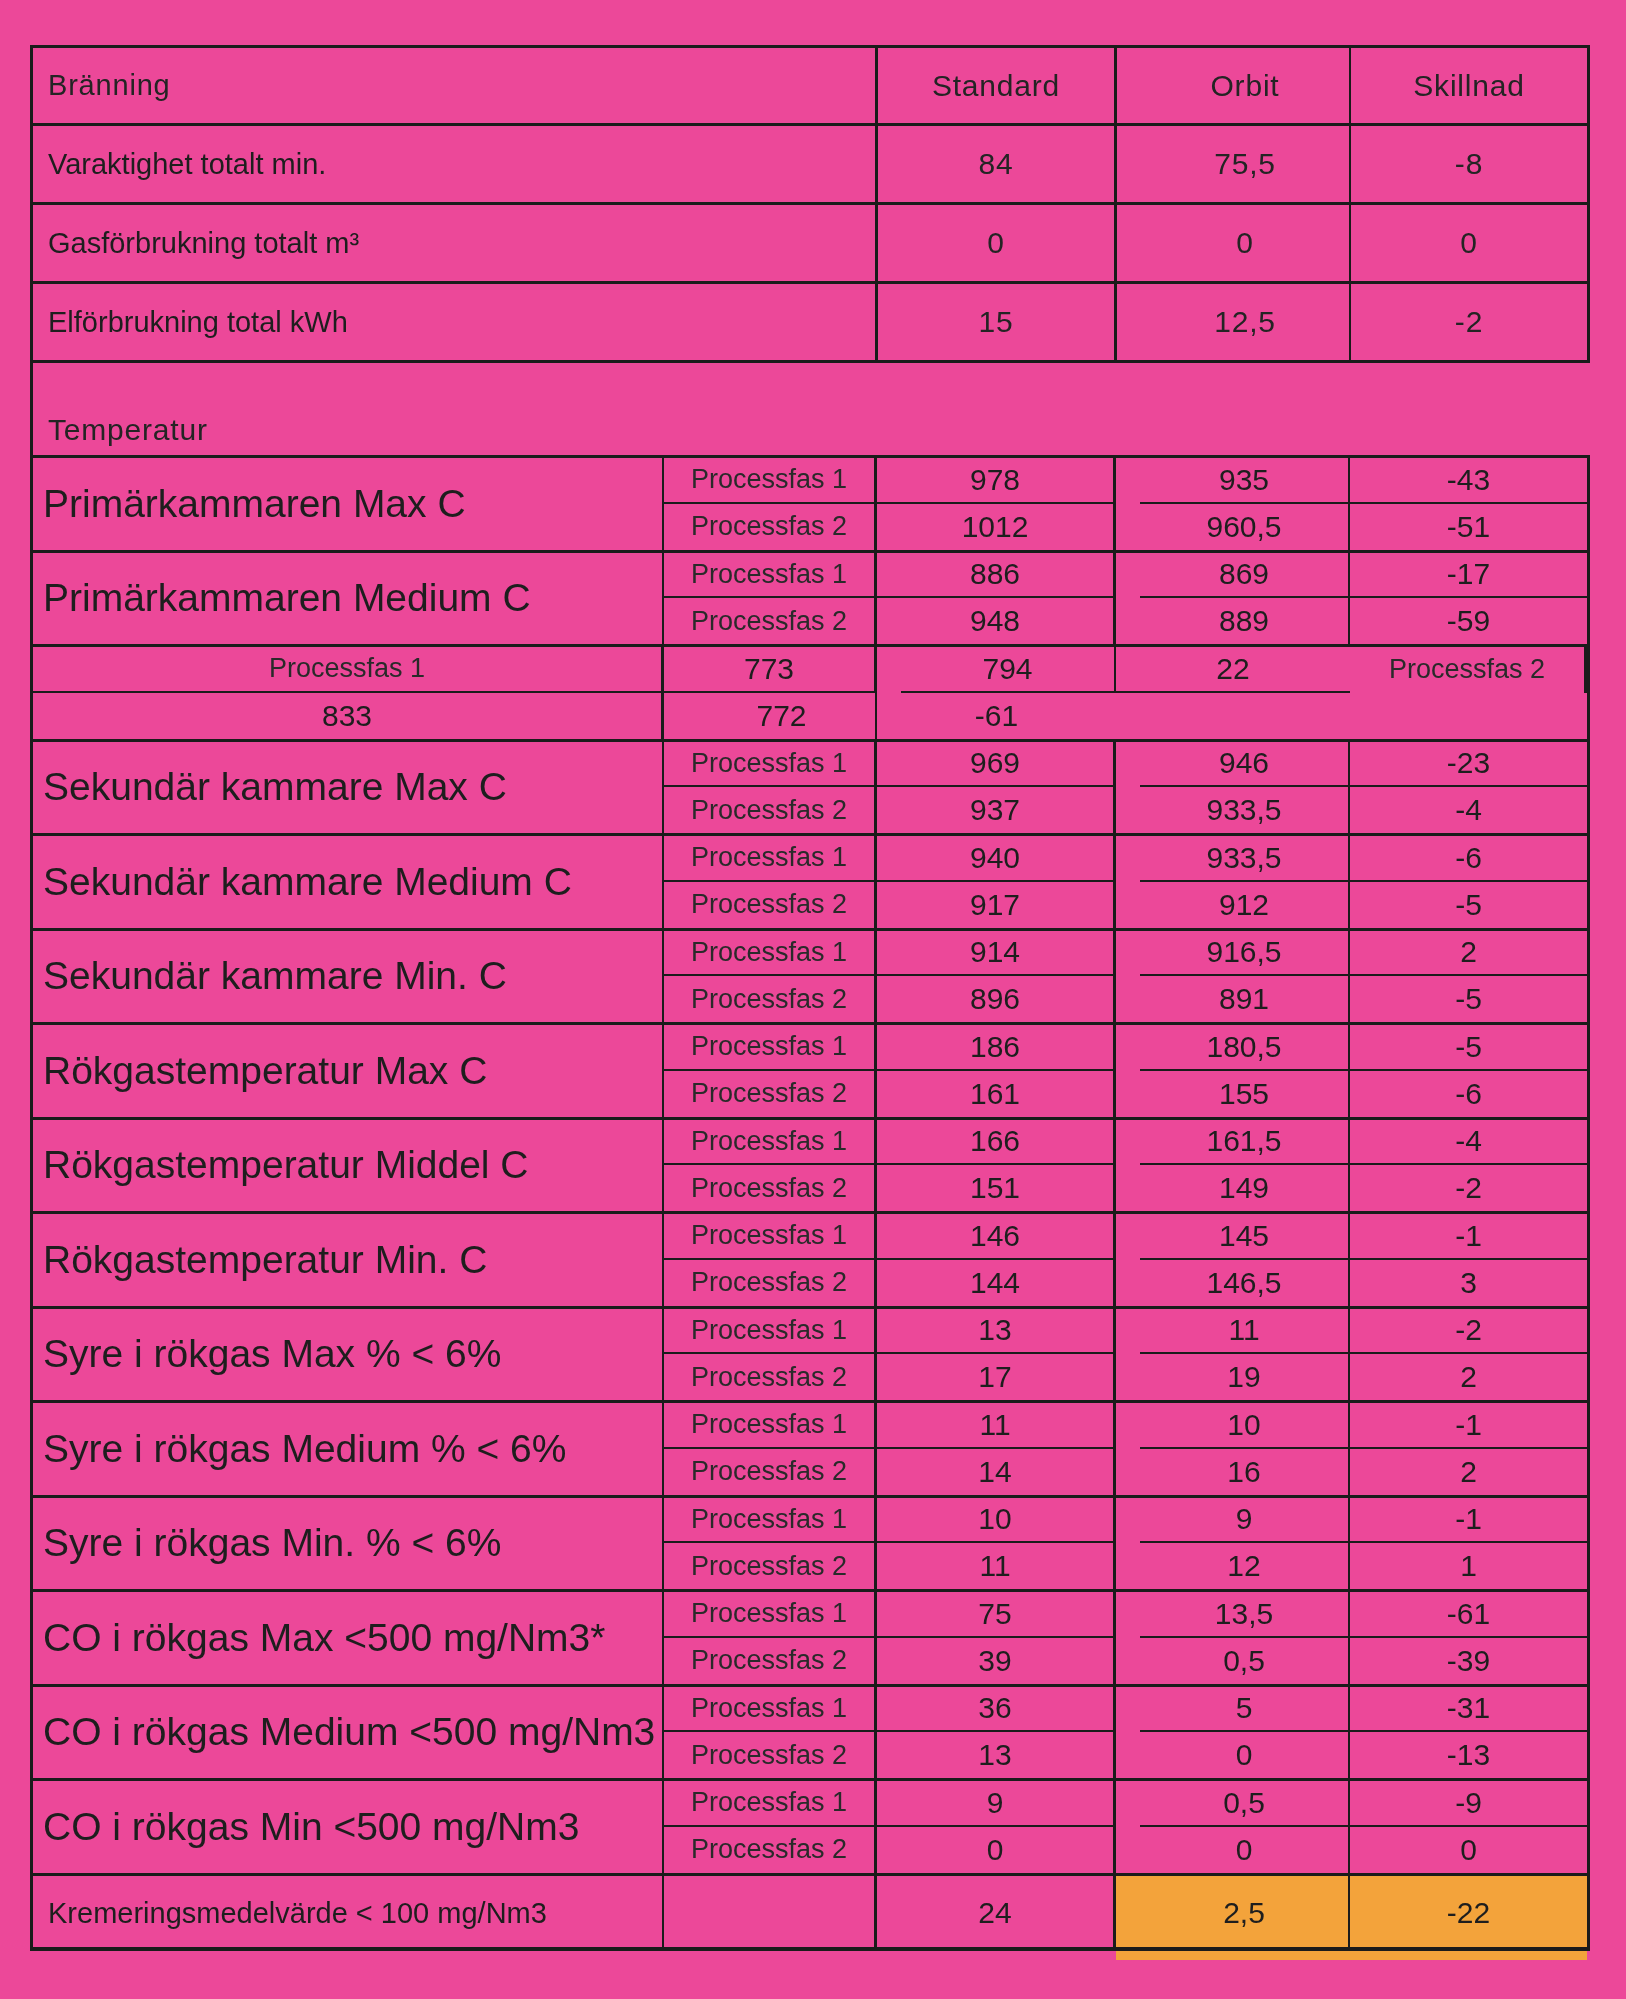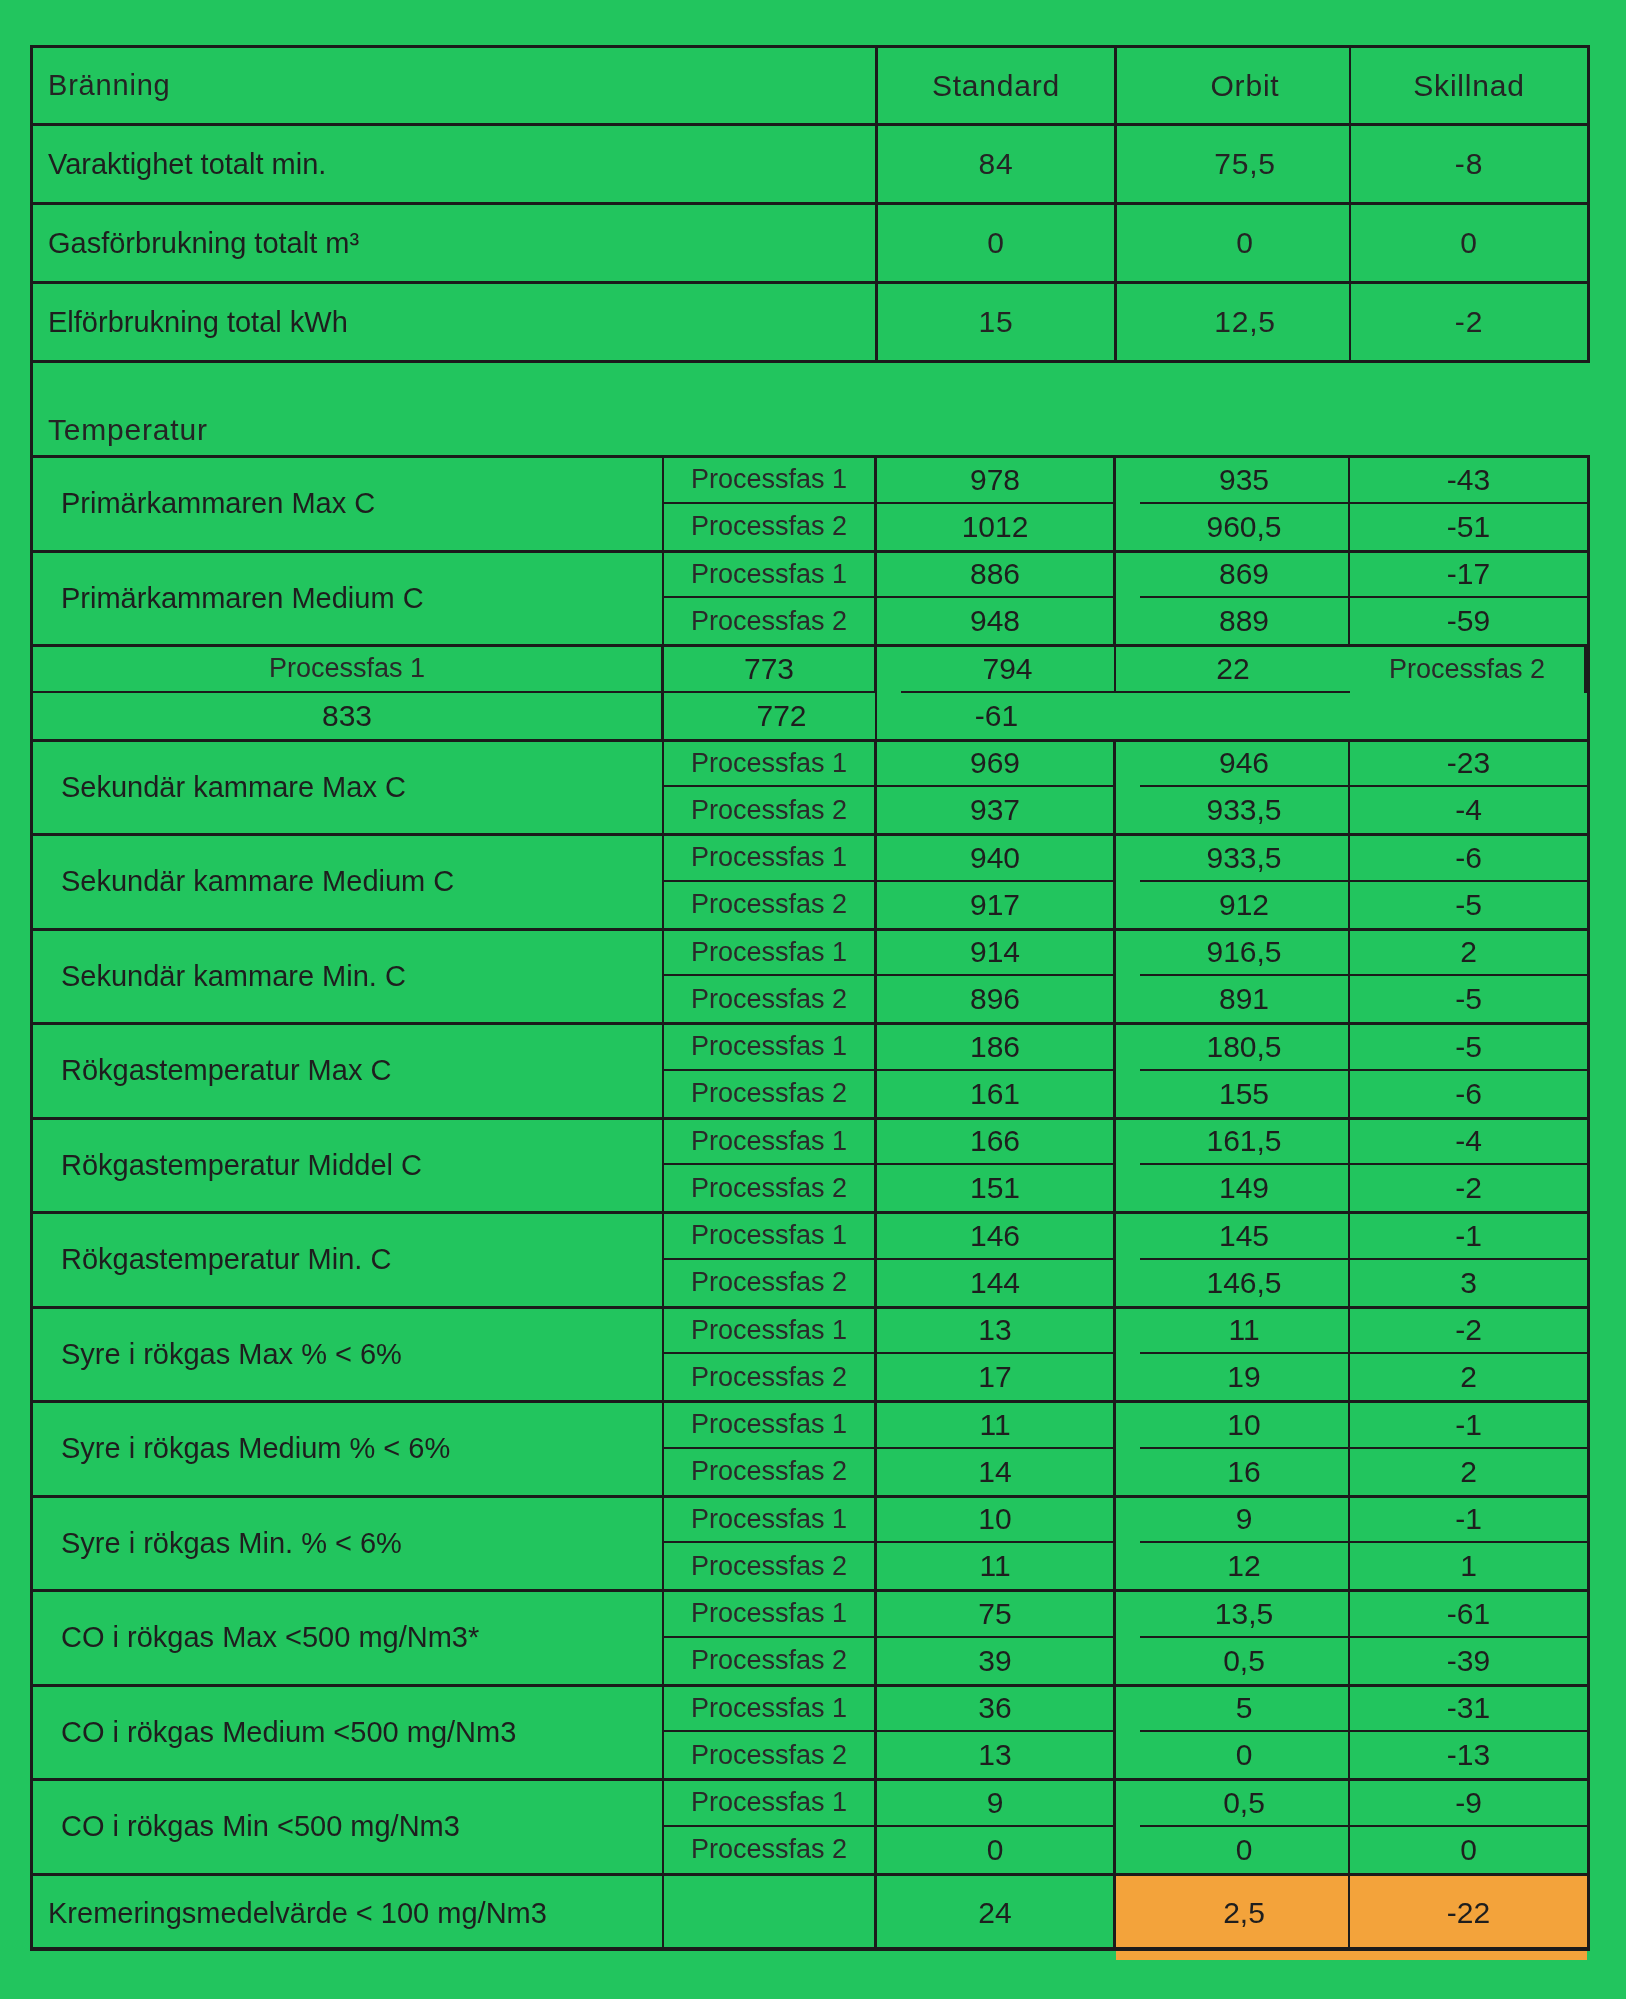--- a/index.html
+++ b/index.html
@@ -1,18 +1,18 @@
 <!DOCTYPE html>
 <html style="--orange: #f3a33b;"><head>
 <meta charset="utf-8">
 <style>
   * { margin:0; padding:0; box-sizing:border-box; }
   html,body { background:#e9e9e9; }
   .page {
-    position:relative; width:1626px; height:1999px; background:#22c55e;
+    position:relative; width:1626px; height:1999px; background:#ec4899;
     font-family:"Liberation Sans", sans-serif; color:#1e1e1e; overflow:hidden;
   }
   .table { position:absolute; left:30px; top:45px; width:1560px; }
 
   .section { width:1560px; border-left:3px solid #1b1b1b; border-right:3px solid #1b1b1b; }
   .top-section { border-top:3px solid #1b1b1b; border-bottom:3px solid #1b1b1b; }
   .temp-section { border-top:3px solid #1b1b1b; }
 
   .row { display:grid; }
   .trow { grid-template-columns:845px 239px 234px 236px; height:79px; border-bottom:3px solid #1b1b1b; }
@@ -33,21 +33,21 @@
     width:1560px; height:92px; border-left:3px solid #1b1b1b;
     display:flex; align-items:flex-end; padding:0 0 8px 15px;
   }
   .section-title { font-size:30px; }
 
   .group {
     display:grid; grid-template-columns:631px 213px 239px 234px 237px;
     grid-template-rows:45.75px 45.75px; border-bottom:3px solid #1b1b1b;
   }
   .group .glabel {
-    grid-row:1 / 3; padding-left:28px; font-size:29px;
+    grid-row:1 / 3; padding-left:10px; font-size:39px;
     display:flex; align-items:center; border-right:2px solid #1b1b1b;
   }
   .group .phase {
     justify-content:center; font-size:27px; color:#2a2a2a;
     border-right:3px solid #1b1b1b; display:flex; align-items:center;
   }
   .group .r1 { border-bottom:2px solid #1b1b1b; }
 
   .final-row {
     position:relative; grid-template-columns:631px 213px 239px 234px 237px;

